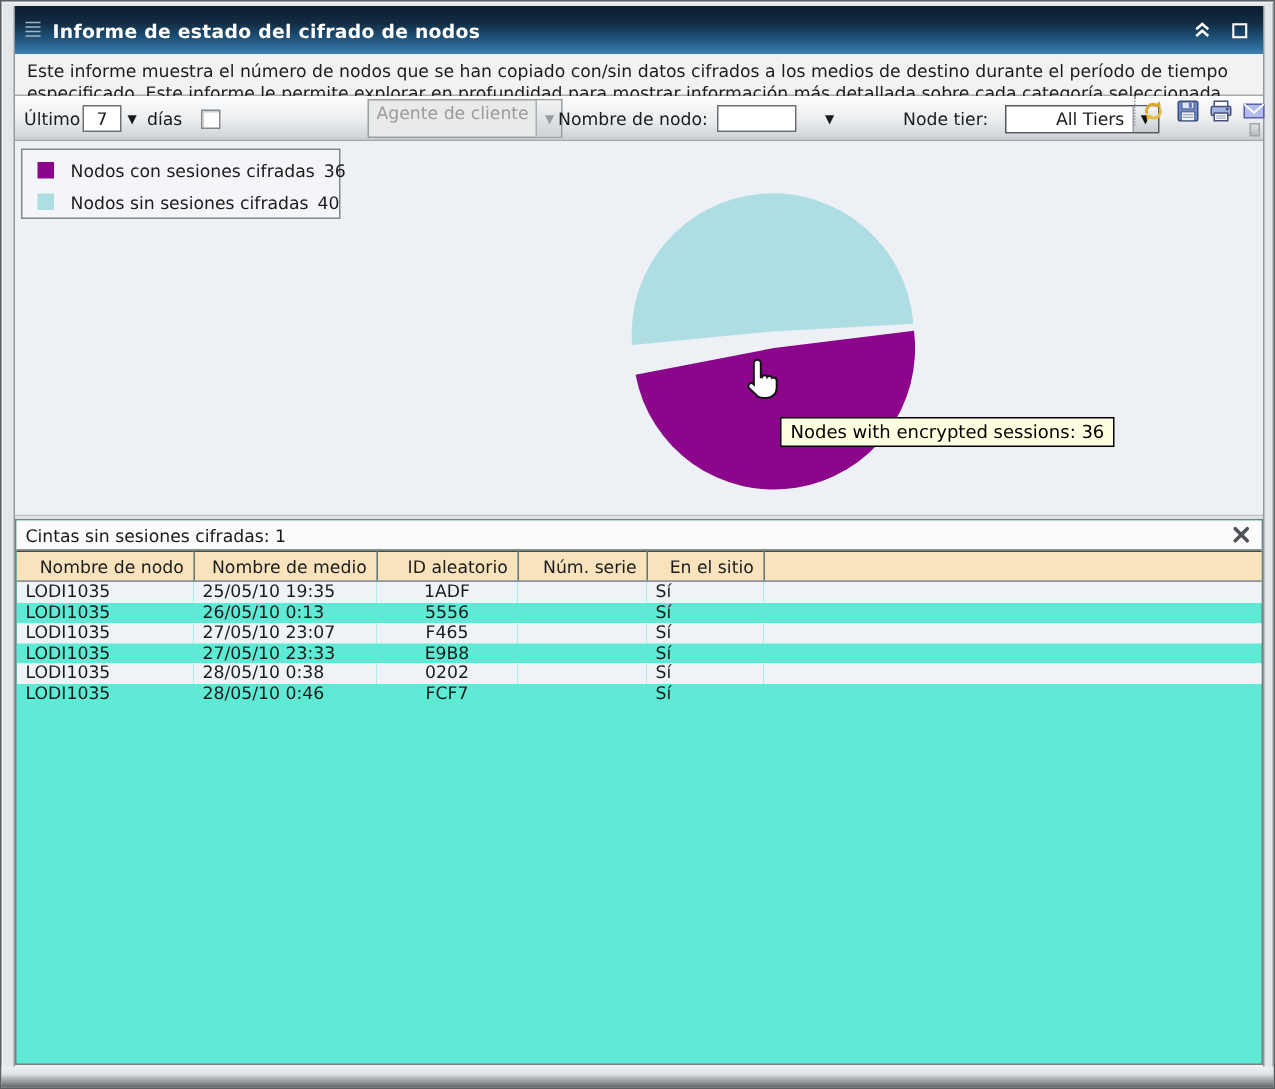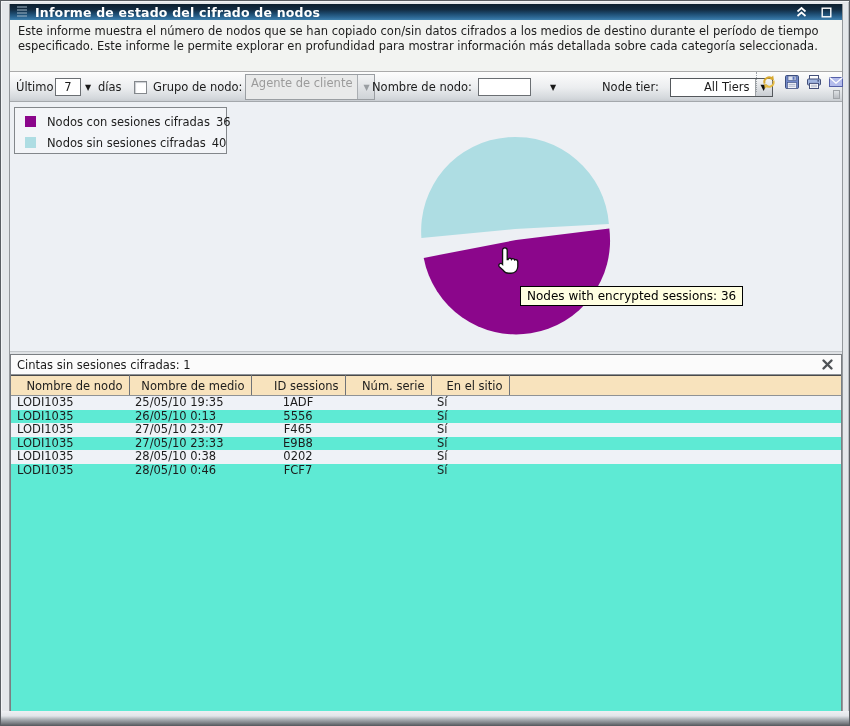--- a/index.html
+++ b/index.html
@@ -4,28 +4,28 @@
 <style>
   html,body{margin:0;padding:0;background:#cfd3d7;font-family:"DejaVu Sans","Liberation Sans",sans-serif;}
   *{box-sizing:border-box;}
   .window{position:relative;width:850px;height:726px;background:#e4e7ea;border:1px solid #5a5e63;
           box-shadow:inset 1px 1px 0 #f2f4f6, inset -1px -1px 0 #b9bdc2;}
   .content{position:absolute;left:8px;top:3px;width:834px;height:708px;border-left:1px solid #94989c;border-right:1px solid #94989c;background:#edf0f4;}
   .bottom-frame{position:absolute;left:0;bottom:0;width:100%;height:14px;
      background:linear-gradient(#eef0f3 0%,#e2e5e9 35%,#aab0b5 60%,#7e8287 85%,#61656a 100%);}
 
   
-  .titlebar{position:relative;height:16px;background:linear-gradient(#0c1f2e 0%,#122c42 35%,#1c4a6e 60%,#2e6a97 85%,#3f81ad 100%);
+  .titlebar{position:relative;height:32px;background:linear-gradient(#0c1f2e 0%,#122c42 35%,#1c4a6e 60%,#2e6a97 85%,#3f81ad 100%);
             display:flex;align-items:center;padding:8px 6px;}
   .titlebar .grip{display:inline-block;margin-right:7px;}
   .title-text{color:#ffffff;font-weight:bold;font-size:12.5px;letter-spacing:.2px;flex:1;white-space:nowrap;}
   .title-btns{display:flex;align-items:center;gap:5px;}
 
   
-  .description{height:52px;background:#f2f3f1;border-bottom:1px solid #ababab;padding:4px 8px 0 8px;
+  .description{height:28px;background:#f2f3f1;border-bottom:1px solid #ababab;padding:4px 8px 0 8px;
                font-size:11.5px;color:#1c1c1c;line-height:15px;}
 
   
   .toolbar{position:relative;height:30px;background:linear-gradient(#fdfdfd 0%,#ebedef 55%,#d4d8dc 90%,#c9cdd2 100%);
            border-bottom:1px solid #a4a8ac;font-size:11.5px;color:#1c1c1c;}
   .tb{position:absolute;top:0;height:30px;display:flex;align-items:center;}
   .combo7{display:flex;align-items:center;}
   .combo7 .box{width:26px;height:18px;background:#fff;border:1px solid #6b6f73;text-align:center;line-height:16px;font-size:11.5px;}
   .arrow-glyph{font-size:8px;color:#1a1a1a;margin-left:4px;}
   .checkbox{width:13px;height:13px;background:#fff;border:1px solid #84888c;box-shadow:inset 1px 1px 1px #c9cdd1;}
@@ -111,21 +111,20 @@
     <div class="toolbar">
       <span class="tb" style="left:6px">Último</span>
       <span class="tb combo7" style="left:45px">
         <span class="box">7</span>
         <span class="arrow-glyph">▼</span>
       </span>
       <span class="tb" style="left:88px">días</span>
       <span class="tb" style="left:124px">
           <span class="checkbox"></span>
         </span>
-      <span class="tb" style="left:143px">Grupo de nodo:</span>
       <span class="tb" style="left:235px">
         <span class="combo-disabled">
           <span class="txt">Agente de cliente</span>
           <span class="btn">▼</span>
         </span>
       </span>
       <span class="tb" style="left:362px">Nombre de nodo:</span>
       <span class="tb" style="left:468px">
           <span class="input-box"></span>
         </span>
@@ -220,21 +219,21 @@
             <col style="width:122px">
             <col style="width:94px">
           <col style="width:86px">
             <col style="width:78px">
             <col>
         </colgroup>
         <thead>
             <tr id="grid-head">
               <th>Nombre de nodo</th>
               <th>Nombre de medio</th>
-              <th>ID sessions</th>
+              <th>ID aleatorio</th>
               <th>Núm. serie</th>
               <th>En el sitio</th>
               <th></th>
             </tr>
           </thead>
         <tbody id="grid-body">
             <tr class="alt">
               <td>LODI1035</td>
               <td>25/05/10 19:35</td>
               <td class="c-center">1ADF</td>

